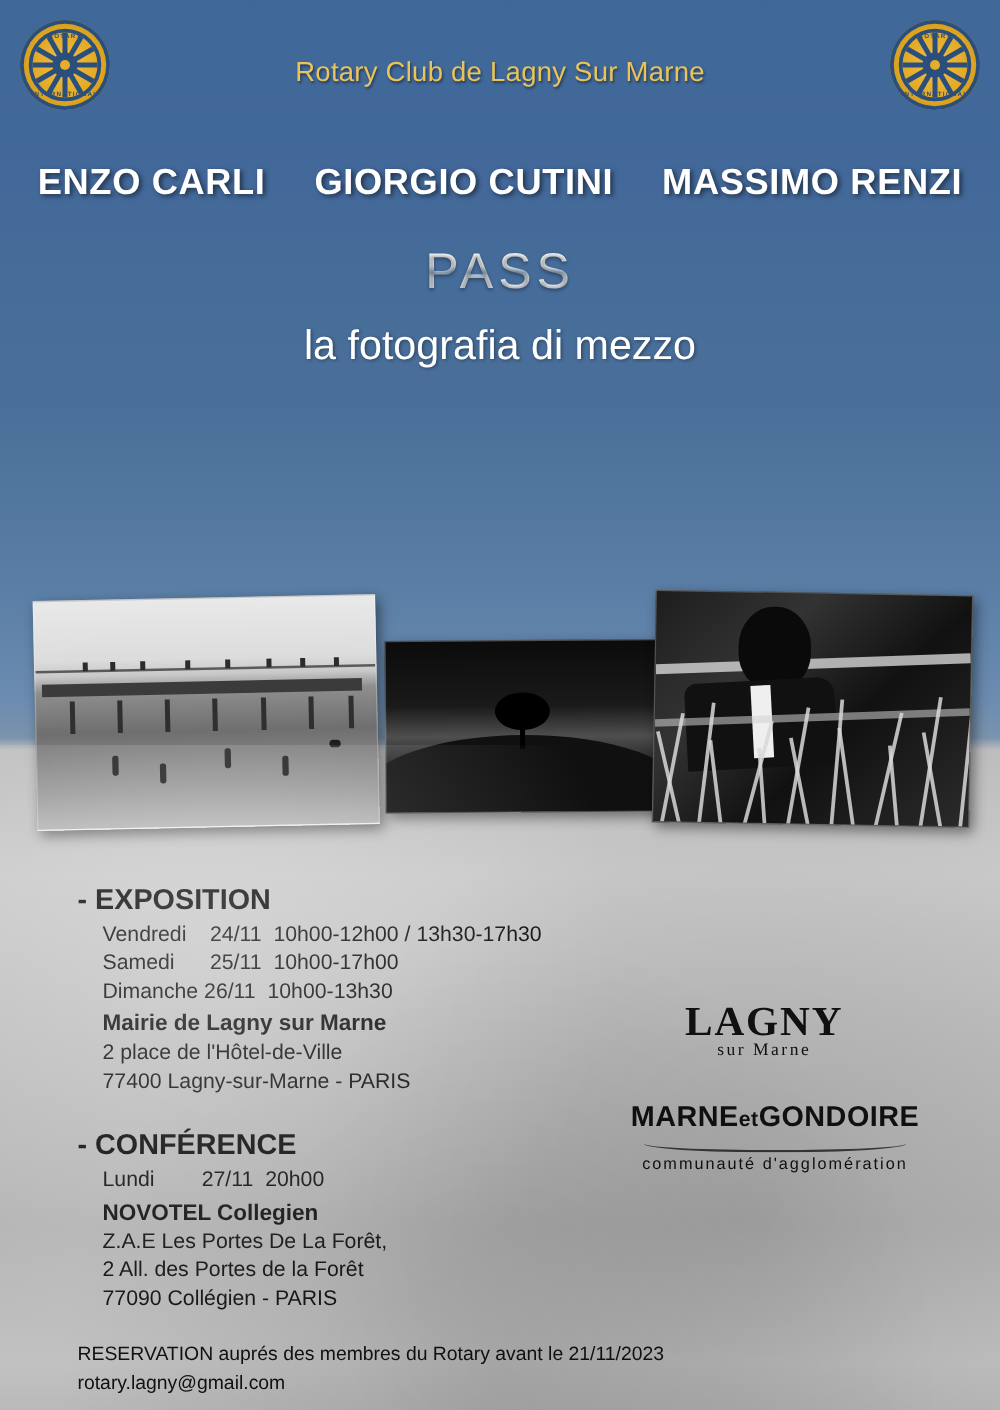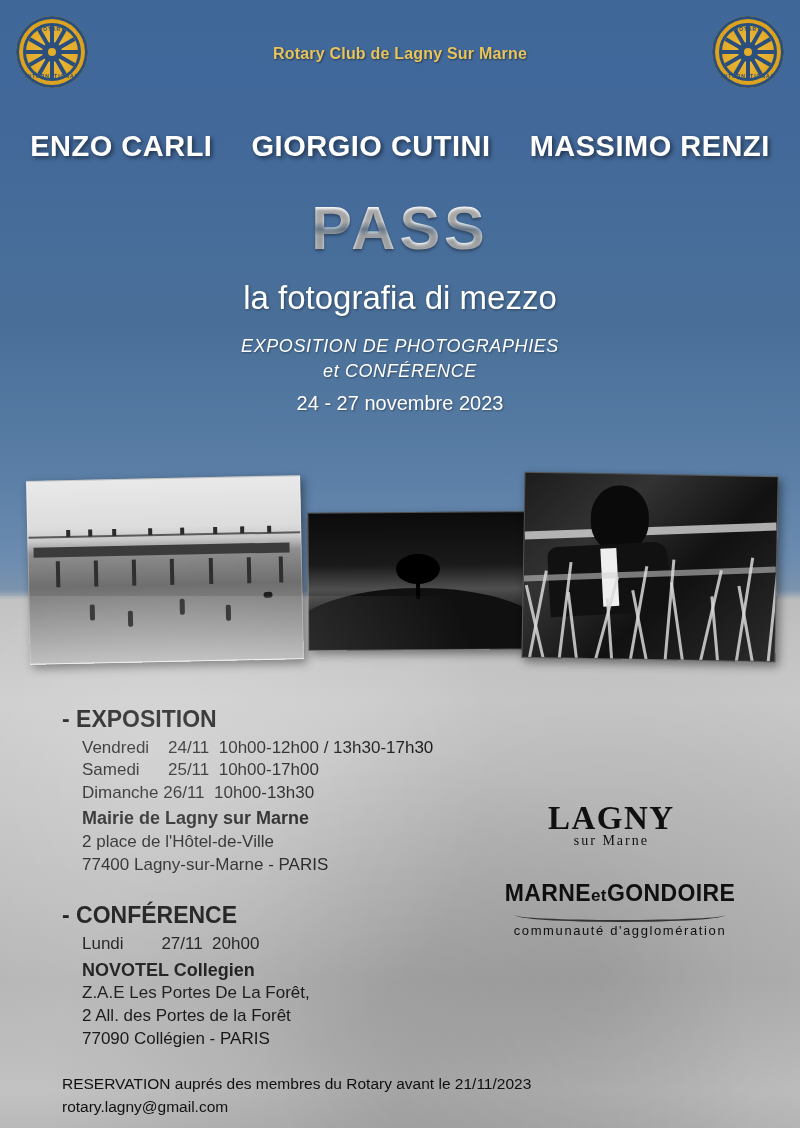--- a/index.html
+++ b/index.html
@@ -87,22 +87,22 @@
   .rotary-logo .logo-text.bottom { bottom: 9px; }
   #logo-left  { left: 16px; top: 16px; }
   #logo-right { right: 16px; top: 16px; }
 
   #club-name {
     position: absolute;
     top: 45px;
     left: 0; right: 0;
     text-align: center;
     color: #e8c45a;
-    font-size: 16px;
-    font-weight: bold;
+    font-size: 22px;
+    font-weight: normal;
     letter-spacing: 0.2px;
     text-shadow: 1px 1px 2px rgba(0,0,0,0.45);
   }
 
   
   #artists {
     position: absolute;
     top: 130px;
     left: 0; right: 0;
     text-align: center;
@@ -115,22 +115,22 @@
   #artists .sep { display: inline-block; width: 22px; }
 
   
   #title-block {
     position: absolute;
     top: 196px;
     left: 0; right: 0;
     text-align: center;
   }
   #pass-title {
-    font-size: 61px;
-    font-weight: bold;
+    font-size: 40px;
+    font-weight: normal;
     letter-spacing: 4px;
     color: #ffffff;
     background: linear-gradient(to bottom, #ffffff 0%, #ffffff 40%, #9fb6cc 52%, #e9eef3 62%, #ffffff 100%);
     -webkit-background-clip: text;
     background-clip: text;
     color: transparent;
     text-shadow: 0 2px 3px rgba(0,0,0,0.35);
     line-height: 1.05;
   }
   #subtitle {
@@ -391,25 +391,20 @@
     <span>GIORGIO CUTINI</span>
     <span class="sep"></span>
     <span>MASSIMO RENZI</span>
   </div>
 
   <div id="title-block">
     <div id="pass-title">PASS</div>
     <div id="subtitle">la fotografia di mezzo</div>
   </div>
 
-  <div id="event-meta">
-    <div class="line1">EXPOSITION DE PHOTOGRAPHIES</div>
-    <div class="line2">et CONFÉRENCE</div>
-    <div class="line3">24 - 27 novembre 2023</div>
-  </div>
 
   <div class="photo" id="photo-beach">
     <div class="horizon"></div>
     <div class="dot" style="left:14%"></div>
     <div class="dot" style="left:22%"></div>
     <div class="dot" style="left:31%"></div>
     <div class="dot" style="left:44%"></div>
     <div class="dot" style="left:56%"></div>
     <div class="dot" style="left:68%"></div>
     <div class="dot" style="left:78%"></div>

